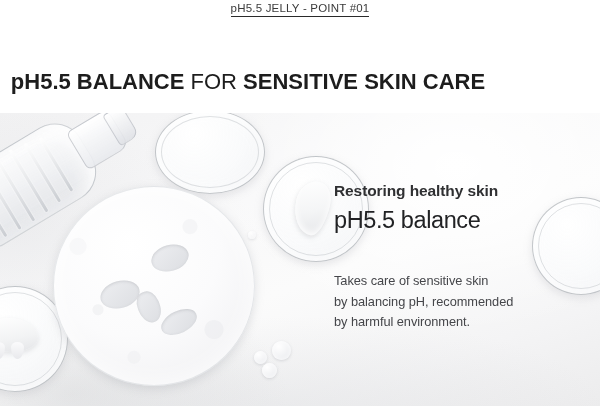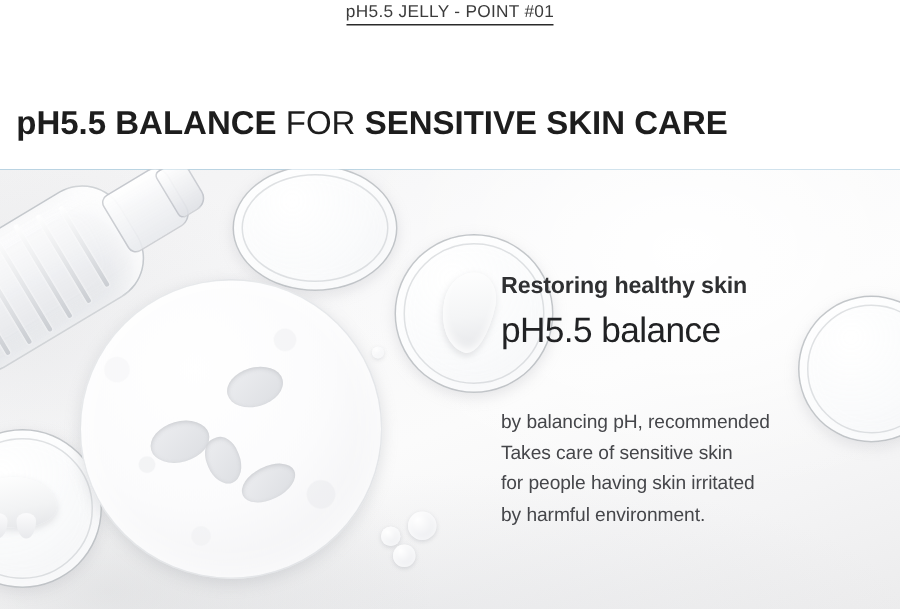--- a/index.html
+++ b/index.html
@@ -12,21 +12,21 @@
     height: 406px;
     overflow: hidden;
     font-family: "Liberation Sans", sans-serif;
     -webkit-font-smoothing: antialiased;
   }
 
   .page {
     position: relative;
     width: 600px;
     height: 406px;
-    background: #0369a1;
+    background: #c4b5fd;
   }
 
   
   .header {
     position: absolute;
     left: 0;
     top: 0;
     width: 600px;
     height: 113px;
     background: #ffffff;
@@ -364,20 +364,19 @@
 
     <div class="drop drop-a"></div>
     <div class="drop drop-b"></div>
     <div class="drop drop-c"></div>
     <div class="drop drop-d"></div>
 
     <div class="copy">
       <div class="kicker">Restoring healthy skin</div>
       <div class="subtitle">pH5.5 balance</div>
       <div class="para">
+        <div class="para-line">Takes care of sensitive skin</div>
         <div class="para-line">by balancing pH, recommended</div>
-        <div class="para-line">Takes care of sensitive skin</div>
-        <div class="para-line">for people having skin irritated</div>
         <div class="para-line">by harmful environment.</div>
       </div>
     </div>
   </div>
 </div>
 
 </body></html>

